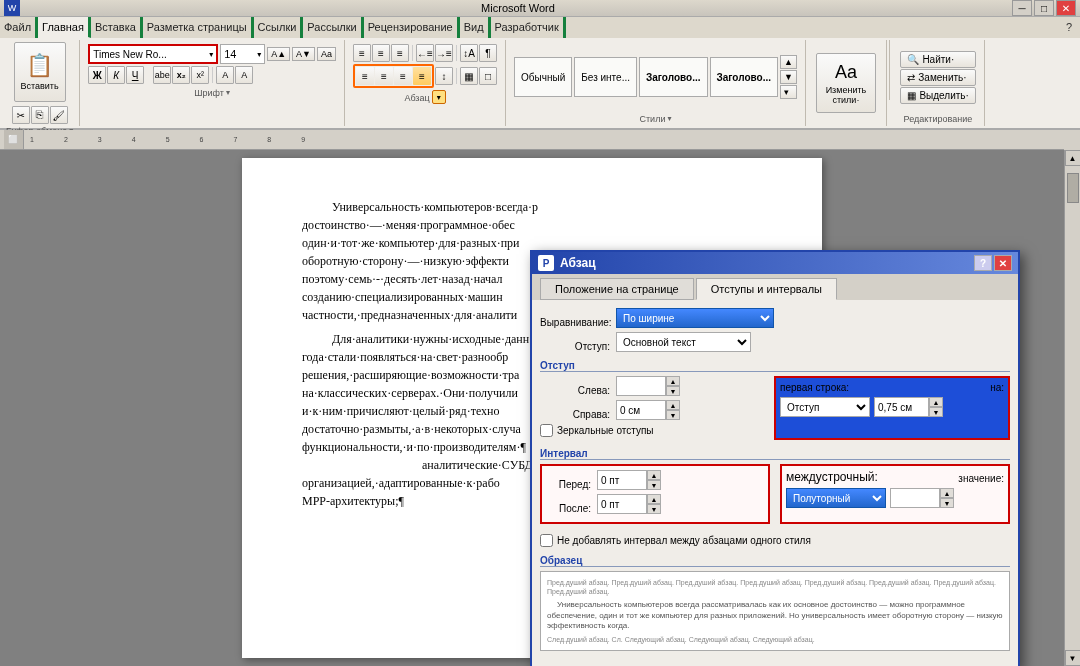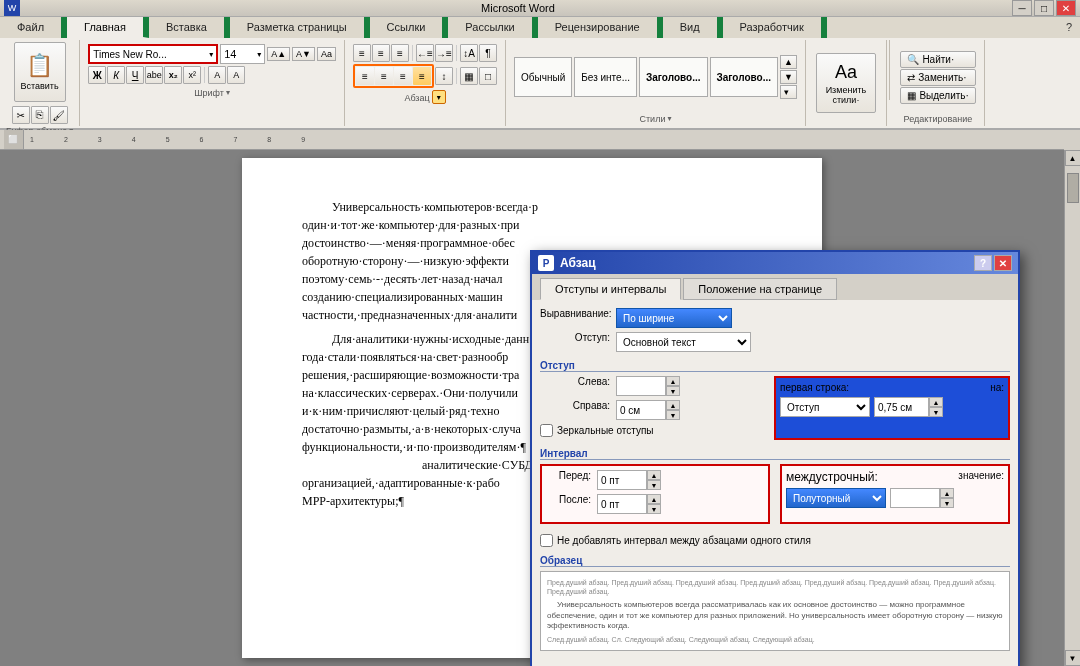--- a/index.html
+++ b/index.html
@@ -1,18 +1,18 @@
 <!DOCTYPE html>
 <html><head>
   <meta charset="utf-8">
   <style>
     * { box-sizing: border-box; margin: 0; padding: 0; }
     body { font-family: 'Segoe UI', Tahoma, sans-serif; font-size: 11px; background: #d4d0c8; overflow: hidden; width: 1080px; height: 666px; }
     .ribbon-tabs { display: flex; background: #ddd8cc; height: 24px; }
-    .ribbon-tab { padding: 4px 17px; font-size: 11px; cursor: pointer; border-right: 6px solid #15803d; color: #222; }
+    .ribbon-tab { padding: 4px 4px; font-size: 11px; cursor: pointer; border-right: 3px solid #15803d; color: #222; }
     .ribbon-tab.active { background: #f0ede8; border-bottom: 1px solid #f0ede8; color: #000; }
     .ribbon-group { display: flex; flex-direction: column; align-items: center; border-right: 1px solid #c0bab0; padding: 2px 6px; min-width: 60px; }
     .ribbon-group-content { display: flex; align-items: center; flex: 1; gap: 2px; }
     .ribbon-group-label { font-size: 9px; color: #555; padding-top: 2px; }
     .ribbon-group-label-row { display: flex; align-items: center; gap: 2px; }
     .group-expand { font-size: 8px; cursor: pointer; color: #666; }
 
     
     .btn { background: linear-gradient(to bottom, #fafafa, #e8e4dc); border: 1px solid #aaa; border-radius: 2px; cursor: pointer; padding: 2px 4px; font-size: 10px; }
     .btn-large { width: 52px; height: 60px; display: flex; flex-direction: column; align-items: center; justify-content: center; font-size: 10px; gap: 2px; }
@@ -38,25 +38,25 @@
     .dialog-titlebar { background: linear-gradient(to right, #2244aa, #6688dd); color: white; padding: 3px 6px; display: flex; align-items: center; justify-content: space-between; font-size: 12px; font-weight: bold; }
     .dialog-title-left { display: flex; align-items: center; gap: 6px; }
     .dialog-title-icon { width: 16px; height: 16px; background: #fff; border-radius: 2px; display: flex; align-items: center; justify-content: center; color: #2244aa; font-size: 10px; font-weight: bold; }
     .dialog-title-btns { display: flex; gap: 2px; }
     .dialog-title-btn { width: 18px; height: 16px; background: #ccccee; border: 1px solid #aaa; cursor: pointer; font-size: 10px; display: flex; align-items: center; justify-content: center; }
     .dialog-content { padding: 8px; }
     .dialog-tab { padding: 4px 14px; font-size: 11px; cursor: pointer; border: 1px solid #aaa; background: #e0ddd8; }
     .dialog-tab.active { background: #f0ede8; border-bottom: 1px solid #f0ede8; }
     .dialog-section { margin-bottom: 8px; }
     .section-header { font-size: 10px; color: #2244aa; font-weight: bold; margin-bottom: 4px; border-bottom: 1px solid #8899bb; }
-    .form-row { display: flex; align-items: flex-start; gap: 6px; margin-bottom: 4px; }
+    .form-row { display: flex; align-items: flex-end; gap: 6px; margin-bottom: 4px; }
     .form-label { font-size: 10px; width: 70px; text-align: right; }
     .form-select { border: 1px solid #aaa; background: white; font-size: 10px; padding: 1px 2px; height: 20px; }
     .form-select-wide { width: 135px; }
-    .form-select-blue { background: linear-gradient(to bottom, #4488ff, #2266cc); color: white; border: 1px solid #1155aa; width: 116px; }
+    .form-select-blue { background: linear-gradient(to bottom, #4488ff, #2266cc); color: white; border: 1px solid #1155aa; width: 158px; }
     .spinner-group { display: flex; align-items: center; }
     .spinner-input { border: 1px solid #aaa; background: white; font-size: 10px; padding: 1px 3px; height: 20px; width: 50px; }
     .spinner-btns { display: flex; flex-direction: column; }
     .spinner-btn { width: 14px; height: 10px; background: #e0ddd8; border: 1px solid #aaa; cursor: pointer; font-size: 7px; display: flex; align-items: center; justify-content: center; line-height: 1; }
     .two-col { display: flex; gap: 10px; }
     .col-section { flex: 1; }
     .checkbox-row { display: flex; align-items: center; gap: 4px; font-size: 10px; margin: 3px 0; }
     .sample-box { border: 1px solid #aaa; background: white; padding: 6px; min-height: 80px; font-size: 8px; color: #555; line-height: 1.3; }
 
     
@@ -140,21 +140,21 @@
           </div>
           <div class="small-btn">A▲</div>
           <div class="small-btn">A▼</div>
           <div class="small-btn">Aa</div>
         </div>
 
         <div class="format-row">
           <div class="fmt-btn" style="font-weight:bold;">Ж</div>
           <div class="fmt-btn" style="font-style:italic;">К</div>
           <div class="fmt-btn" style="text-decoration:underline;">Ч</div>
-          <div class="fmt-btn" style="font-size:9px;">abe</div>
+          <div class="fmt-btn" style="font-size:9px;margin-left:8px;">abe</div>
           <div class="fmt-btn" style="font-size:9px;font-weight:bold;">x₂</div>
           <div class="fmt-btn" style="font-size:9px;">x²</div>
           <div style="width:1px; background:#ccc; height:16px; margin:0 2px;"></div>
           <div class="fmt-btn" style="font-size:9px;">A<span style="border-bottom:3px solid #ffff00; display:block; height:2px;"></span></div>
           <div class="fmt-btn" style="font-size:9px;">A<span style="border-bottom:3px solid #ff0000; display:block; height:2px;"></span></div>
         </div>
       </div>
       <div class="ribbon-group-label-row">
         <span class="ribbon-group-label">Шрифт</span>
         <span class="group-expand">▾</span>
@@ -270,22 +270,22 @@
           <span style="margin-left:30px;">7</span>
           <span style="margin-left:30px;">8</span>
           <span style="margin-left:30px;">9</span>
         </div>
       </div>
     </div>
 
     <div class="doc-scroll" style="background:#808080; padding-top:20px; overflow:hidden;">
       <div class="doc-page">
         <p class="doc-text">Универсальность·компьютеров·всегда·р</p>
+        <p class="doc-text" style="text-indent:0;">достоинство·—·меняя·программное·обес</p>
         <p class="doc-text" style="text-indent:0;">один·и·тот·же·компьютер·для·разных·при</p>
-        <p class="doc-text" style="text-indent:0;">достоинство·—·меняя·программное·обес</p>
         <p class="doc-text" style="text-indent:0;">оборотную·сторону·—·низкую·эффекти</p>
         <p class="doc-text" style="text-indent:0;">поэтому·семь·-·десять·лет·назад·начал</p>
         <p class="doc-text" style="text-indent:0;">созданию·специализированных·машин</p>
         <p class="doc-text" style="text-indent:0;">частности,·предназначенных·для·аналити</p>
         <p class="doc-text" style="margin-top:6px;">Для·аналитики·нужны·исходные·данн</p>
         <p class="doc-text" style="text-indent:0;">года·стали·появляться·на·свет·разнообр</p>
         <p class="doc-text" style="text-indent:0;">решения,·расширяющие·возможности·тра</p>
         <p class="doc-text" style="text-indent:0;">на·классических·серверах.·Они·получили</p>
         <p class="doc-text" style="text-indent:0;">и·к·ним·причисляют·целый·ряд·техно</p>
         <p class="doc-text" style="text-indent:0;">достаточно·размыты,·а·в·некоторых·случа</p>
@@ -312,22 +312,22 @@
             <div class="dialog-title-icon">P</div>
             <span>Абзац</span>
           </div>
           <div class="dialog-title-btns">
             <div class="dialog-title-btn">?</div>
             <div class="dialog-title-btn" style="background:#e04040; color:white;">✕</div>
           </div>
         </div>
 
         <div style="display:flex; background:#d4d0c8; padding:4px 8px 0; gap:2px;">
+          <div class="dialog-tab">Положение на странице</div>
           <div class="dialog-tab active">Отступы и интервалы</div>
-          <div class="dialog-tab">Положение на странице</div>
         </div>
 
         <div class="dialog-content">
 
           <div class="dialog-section">
             <div class="form-row">
               <span class="form-label">Выравнивание:</span>
               <select class="form-select form-select-blue">
                 <option value="По ширине">По ширине</option>
               </select>

